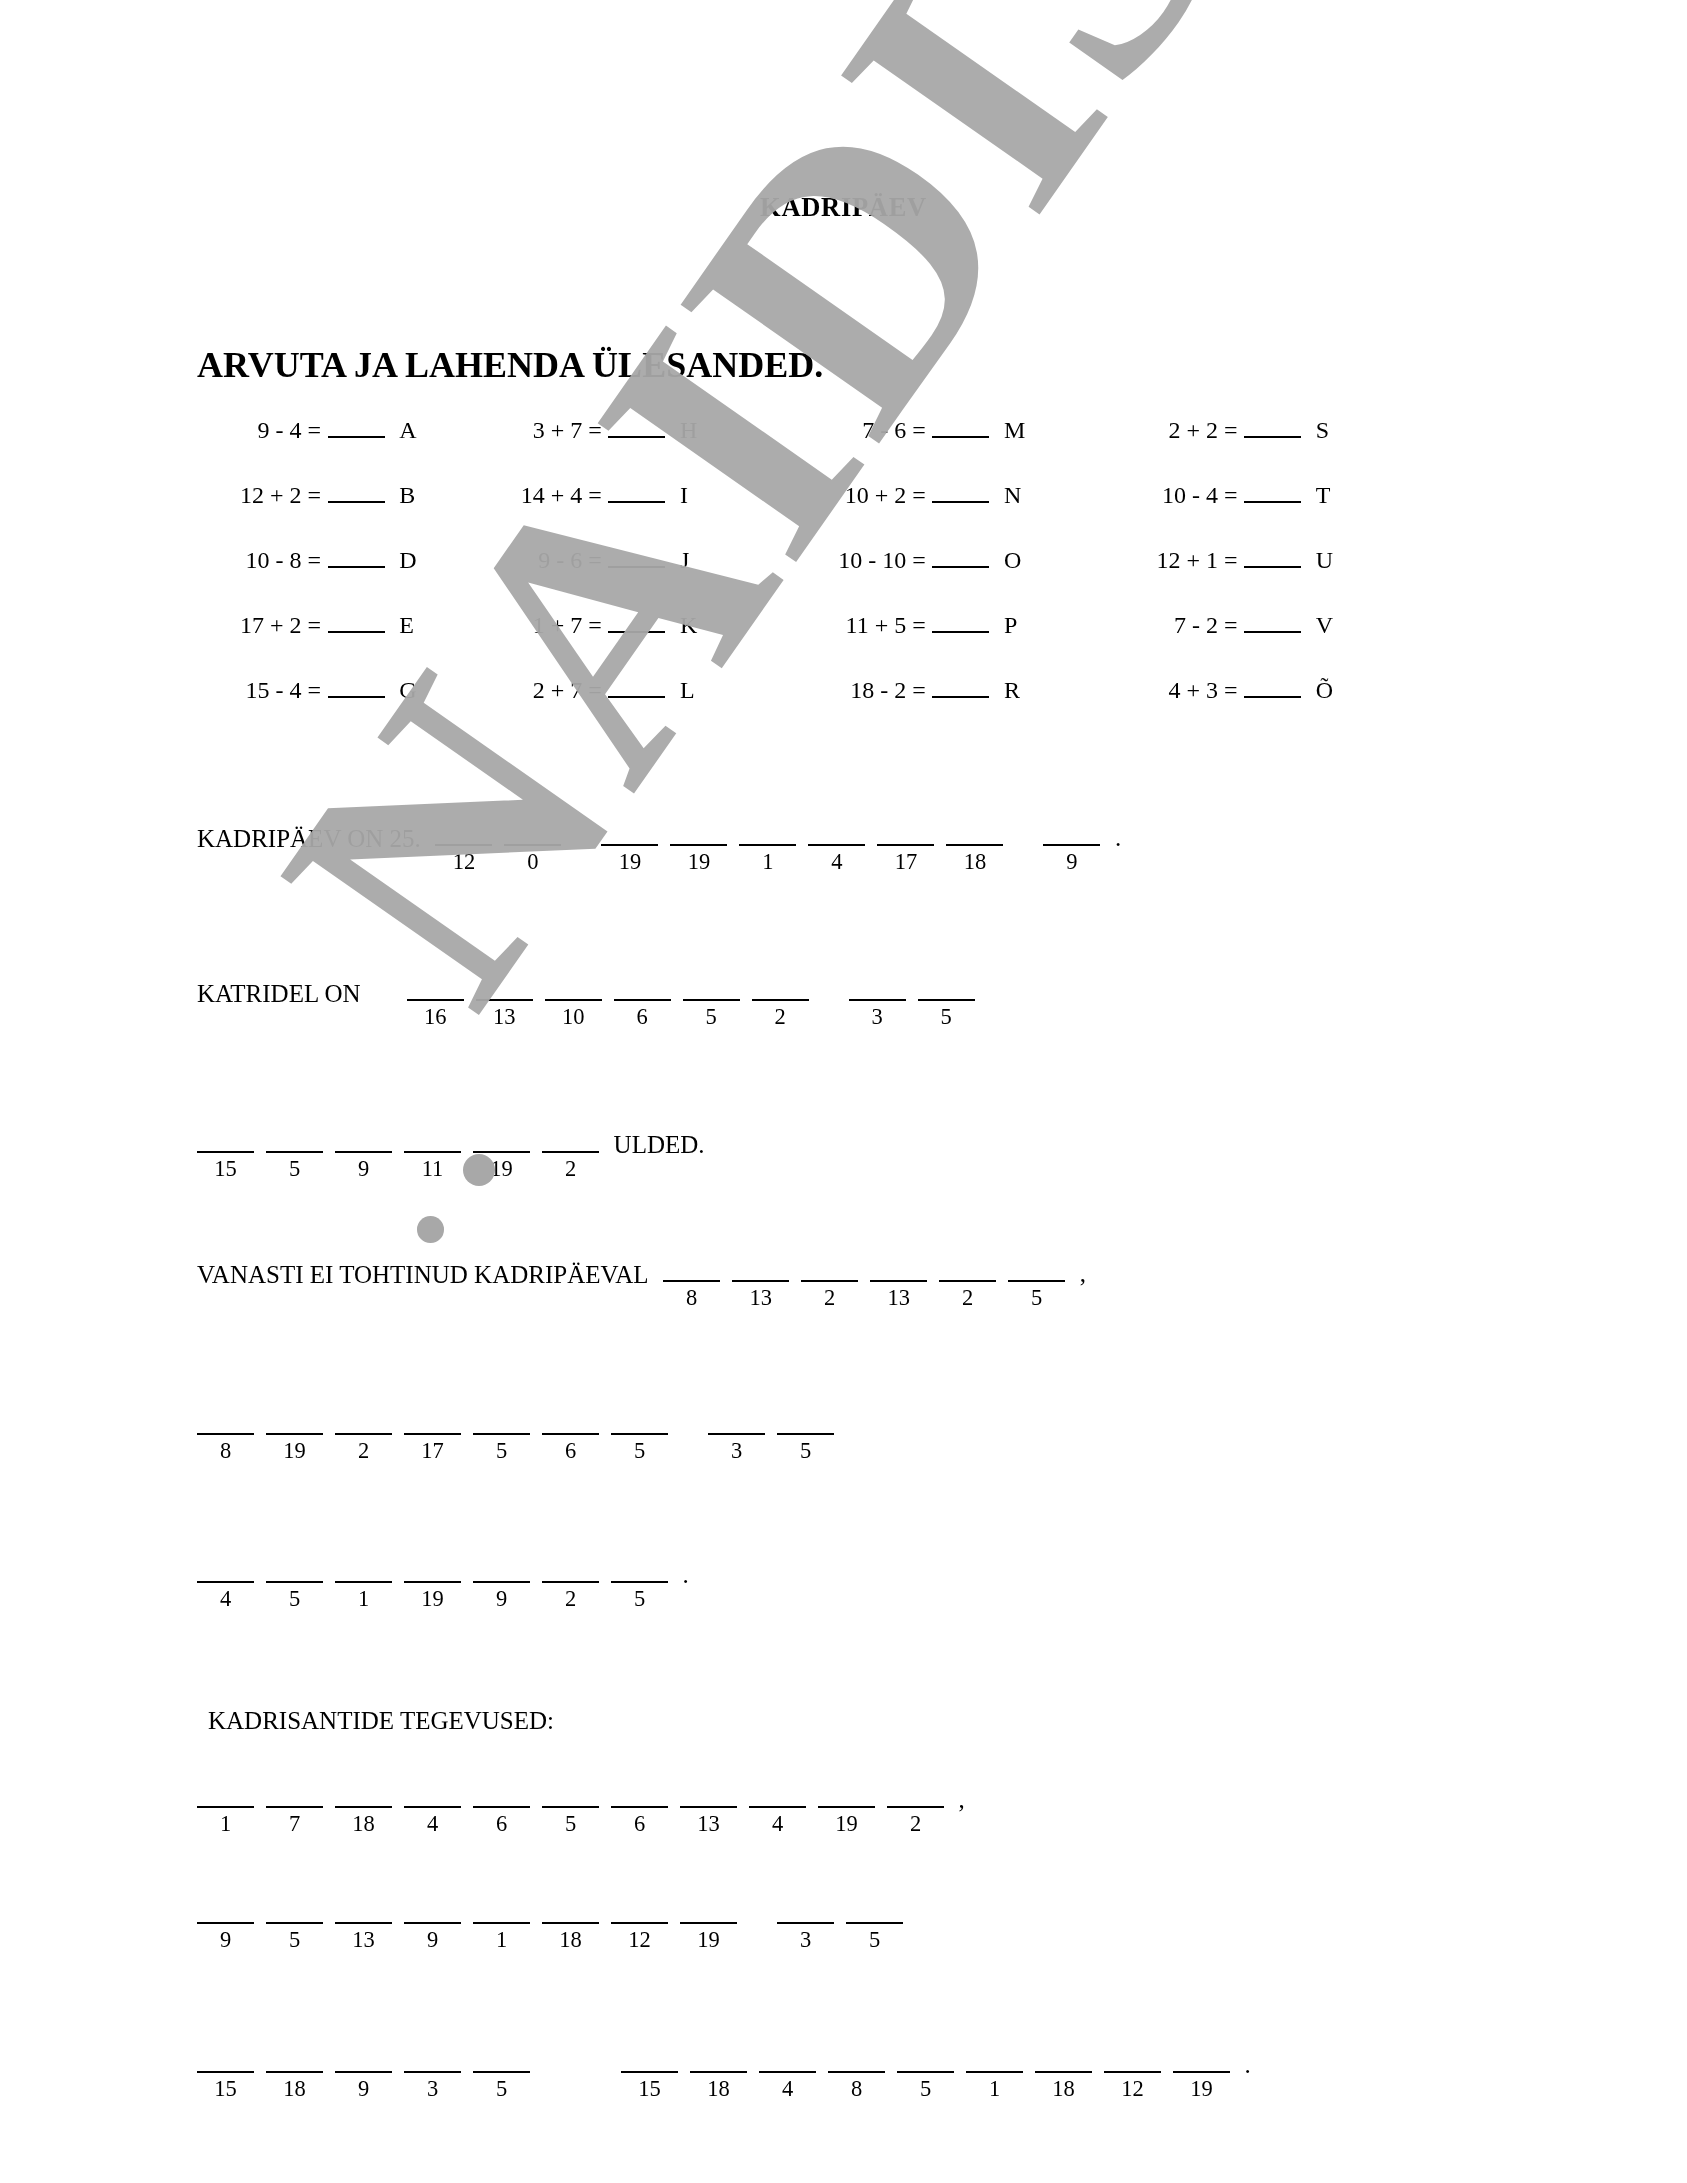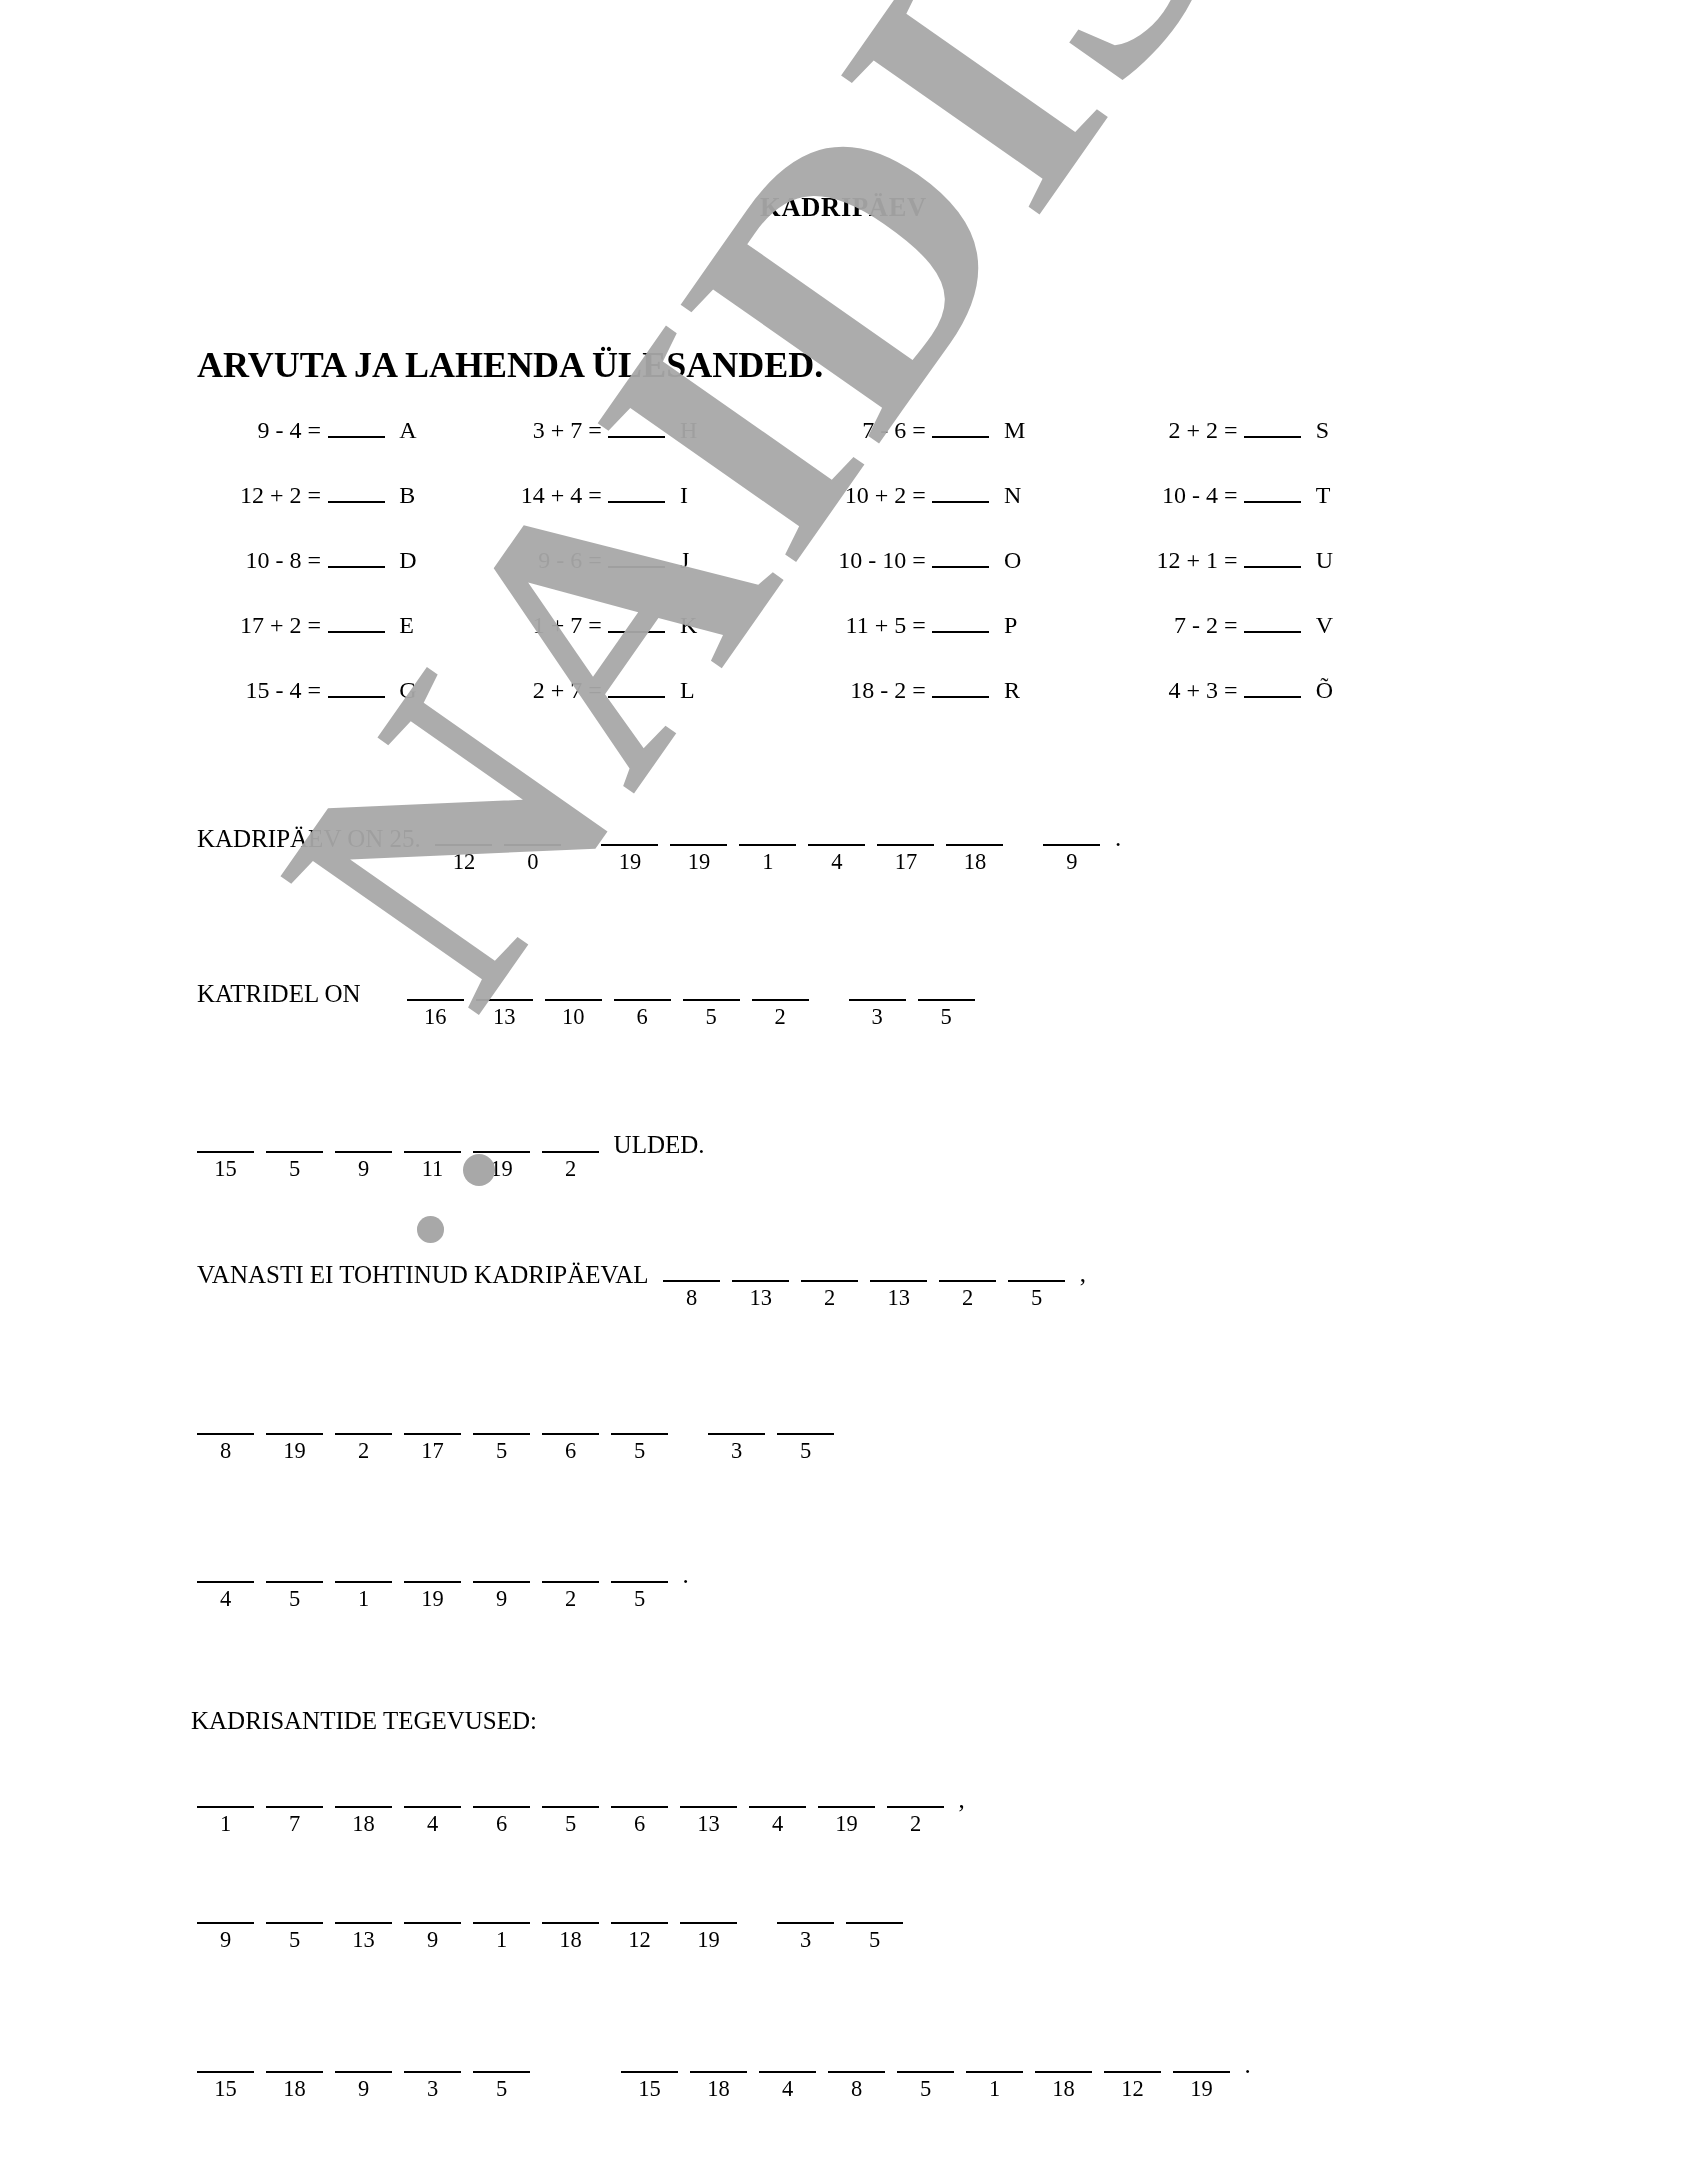--- a/index.html
+++ b/index.html
@@ -497,21 +497,21 @@
             </div>
           <div class="slot">
               <div class="bar"></div>
               <div class="num">5</div>
             </div>
         </div>
         <div class="tail">.</div>
       </div>
     </div>
 
-    <div class="line" style="left:191px; top:1707px;">KADRISANTIDE TEGEVUSED:</div>
+    <div class="line" style="left:208px; top:1707px;">KADRISANTIDE TEGEVUSED:</div>
 
     <div class="line" style="left:197px; top:1786px;">
       <div class="row-wrap">
         <div class="slots">
           <div class="slot">
               <div class="bar"></div>
               <div class="num">1</div>
             </div>
           <div class="slot">
               <div class="bar"></div>

